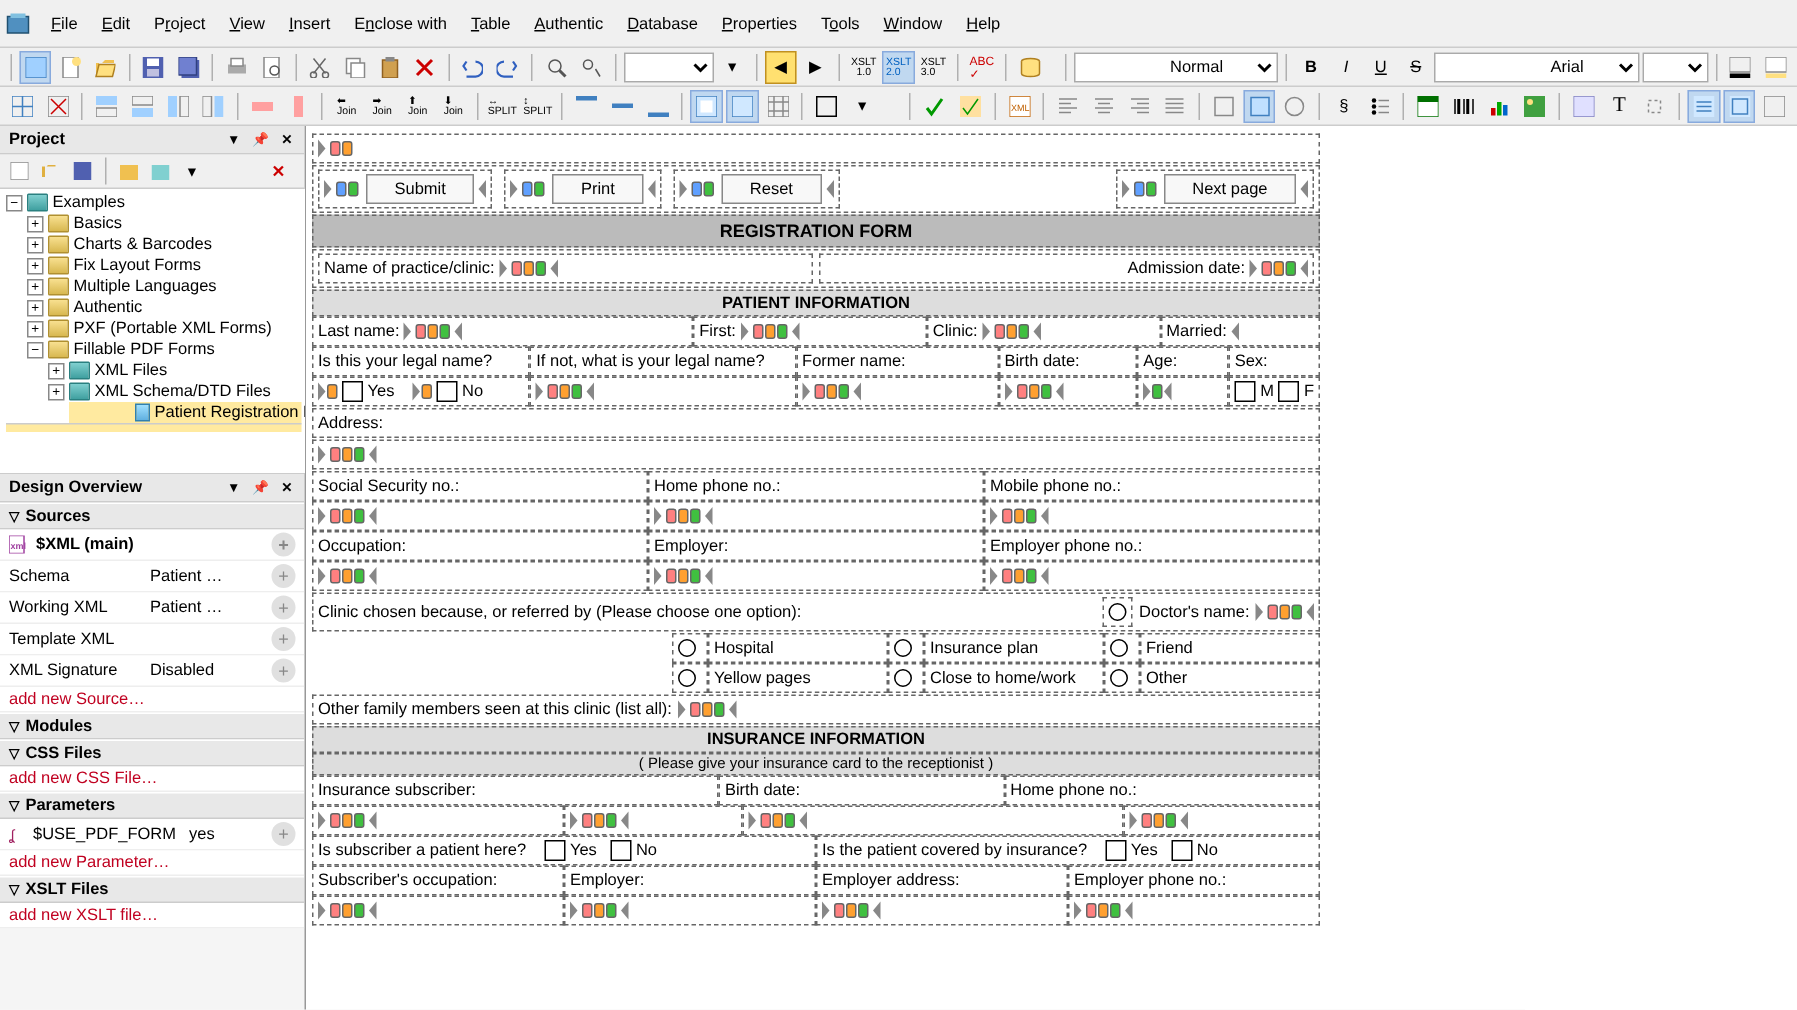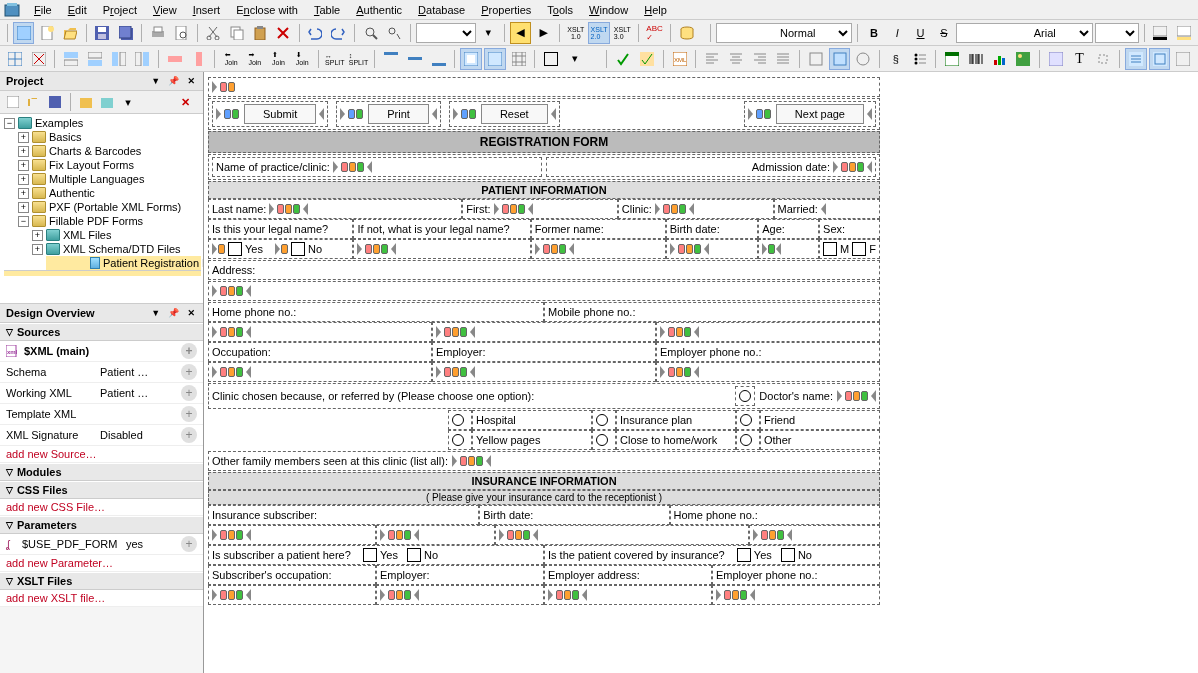--- a/index.html
+++ b/index.html
@@ -1,17 +1,17 @@
 <!DOCTYPE html>
 <html><head>
 <meta charset="utf-8">
 <style>
 * { box-sizing: border-box; margin: 0; padding: 0; }
 body { font-family: Tahoma, Arial, sans-serif; font-size: 11px; background: #f0f0f0; overflow: hidden; width: 1198px; height: 673px; position: relative; }
-.menubar { background: #f0f0f0; height: 20px; display: flex; align-items: center; padding: 0 4px; border-bottom: 1px solid #ccc; }
+.menubar { background: #f0f0f0; height: 32px; display: flex; align-items: center; padding: 0 4px; border-bottom: 1px solid #ccc; }
 .menubar-logo { width: 16px; height: 16px; margin-right: 6px; display:inline-flex; align-items:center; justify-content:center; }
 .menubar-item { padding: 2px 8px; cursor: default; }
 .menubar-item u { text-decoration: underline; }
 
 .toolbar { background: #f0f0f0; height: 26px; display: flex; align-items: center; padding: 2px 4px; border-bottom: 1px solid #ccc; gap: 2px; }
 .tool-btn { width: 22px; height: 22px; display: inline-flex; align-items: center; justify-content: center; border: 1px solid transparent; cursor: default; }
 .tool-btn.active { border: 1px solid #88aadd; background: #c0d8f0; }
 .tool-sep { width: 1px; height: 18px; background: #b0b0b0; margin: 0 3px; }
 .tool-combo { height: 20px; font-size: 11px; border: 1px solid #aaa; background: #fff; padding: 0 20px; text-align: right; }
 
@@ -870,20 +870,23 @@
               <span class="tag-dot r"></span>
               <span class="tag-dot o"></span>
               <span class="tag-dot g"></span>
             </span>
             <span class="tag-close"></span>
           </span>
         </div>
 
       <div class="flex-cols">
         <div class="form-cell">
+            <span class="form-label">Social Security no.:</span>
+          </div>
+        <div class="form-cell">
             <span class="form-label">Home phone no.:</span>
           </div>
         <div class="form-cell">
             <span class="form-label">Mobile phone no.:</span>
           </div>
       </div>
       <div class="flex-cols">
         <div class="form-cell">
             <span class="tag-marker">
               <span class="tag-open"></span>

